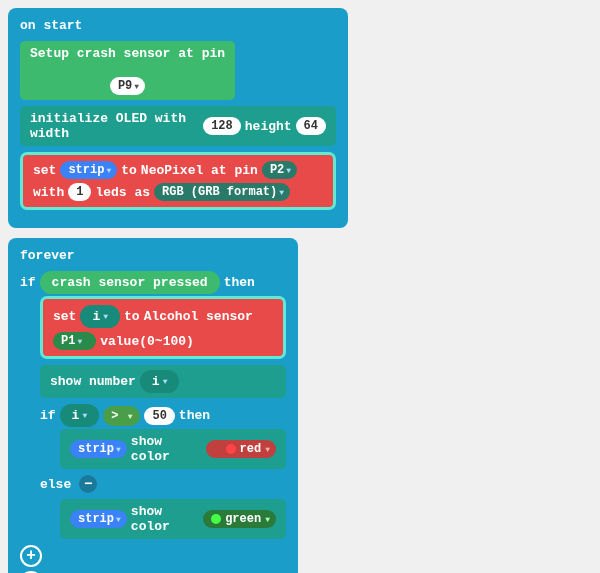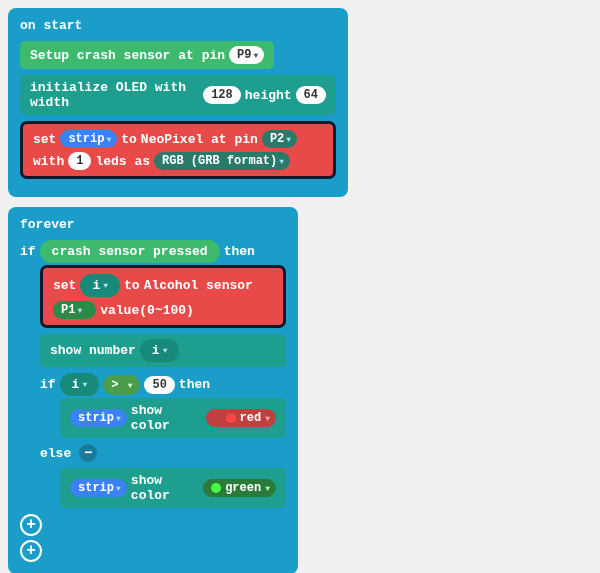--- a/index.html
+++ b/index.html
@@ -45,36 +45,37 @@
       flex-wrap: wrap;
     }
 
     .green-block {
       background: #3dba6e;
       border-radius: 5px;
       padding: 5px 10px;
       color: white;
       display: flex;
       align-items: center;
-      gap: 4px;
+      gap: 16px;
+      flex-direction: column;
     }
 
     .teal-block {
       background: #1d9e8f;
       border-radius: 5px;
       padding: 5px 10px;
       color: white;
       display: flex;
       align-items: center;
       gap: 4px;
     }
 
     .red-outline-block {
       background: #e84a4a;
-      border: 3px solid #0f172a;
+      border: 3px solid #5eead4;
       border-radius: 7px;
       padding: 6px 10px;
       color: white;
       display: flex;
       align-items: center;
       gap: 4px;
       flex-wrap: wrap;
     }
 
     .white-badge {

